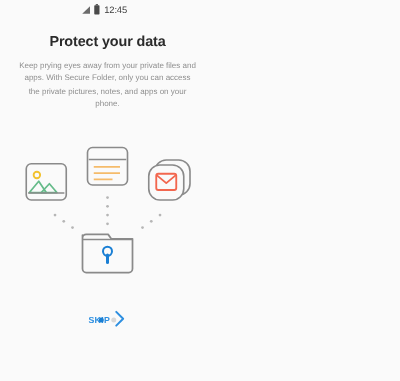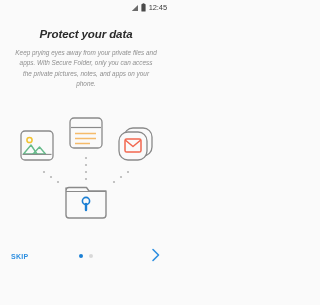--- a/index.html
+++ b/index.html
@@ -8,20 +8,21 @@
     background:#fafafa;
     font-family:"Liberation Sans", sans-serif;
     overflow:hidden;
   }
   .screen {
     position:relative;
     width:172px; height:272px;
     background:#fafafa;
     display:flex;
     flex-direction:column;
+    align-items:center;
   }
 
   
   .status-bar {
     height:15px;
     display:flex;
     align-items:center;
     justify-content:flex-end;
     padding:0 5px 0 0;
     gap:2px;
@@ -34,21 +35,20 @@
     letter-spacing:-0.1px;
     line-height:1;
     margin-left:1px;
   }
 
   
   .heading-block {
     flex:0 0 auto;
     padding:13px 8px 0 8px;
     text-align:center;
-    font-style:italic;
   }
   .page-title {
     font-size:11.5px;
     font-weight:bold;
     color:#2b2b2b;
     letter-spacing:-0.1px;
   }
   .page-desc {
     margin-top:8px;
     font-size:6.4px;

